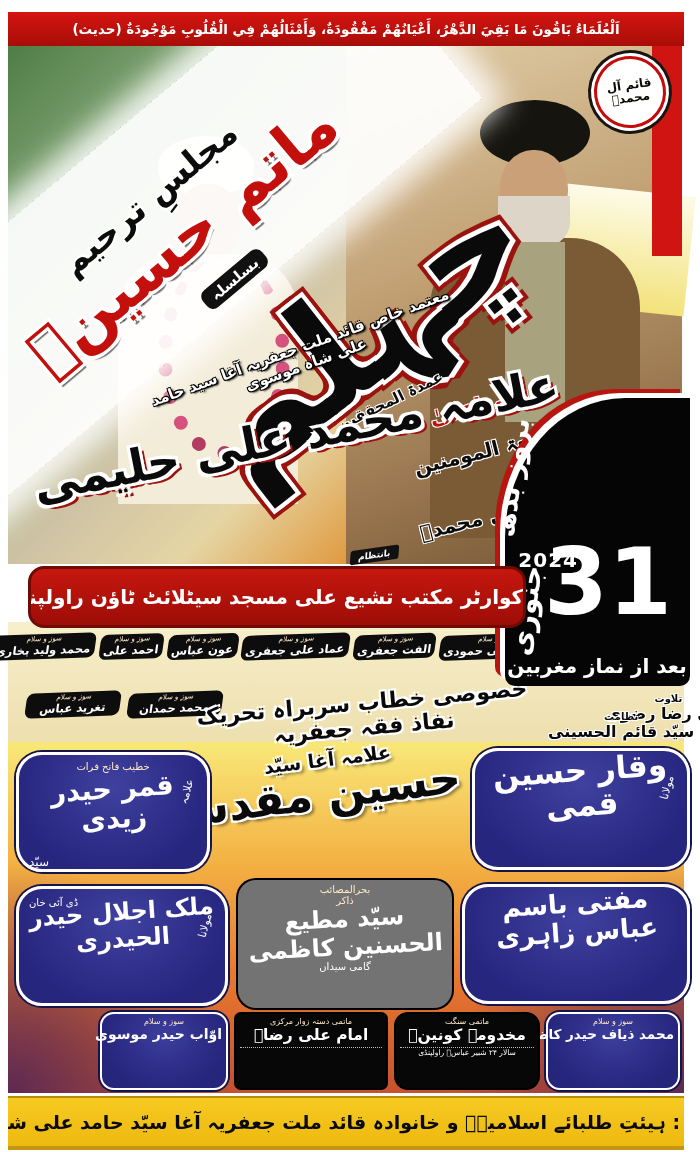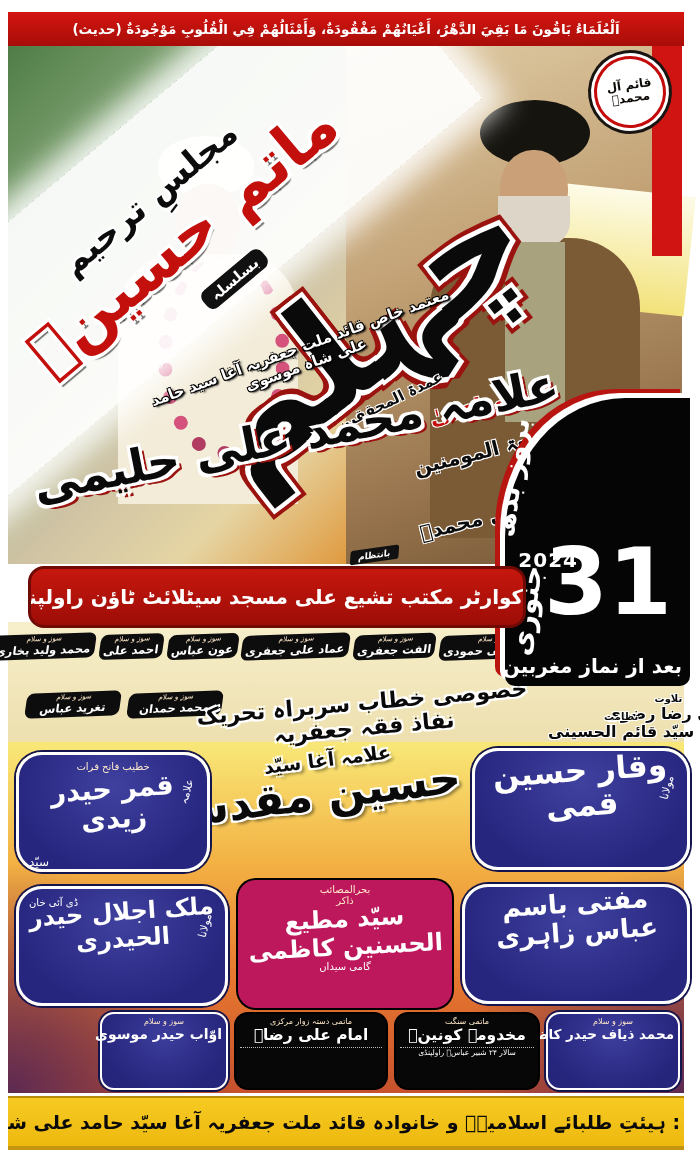--- a/index.html
+++ b/index.html
@@ -61,21 +61,21 @@
     font-size:46px;font-weight:bold;color:#0a0a0a;text-align:center;white-space:nowrap;
     text-shadow:3px 3px 0 #fff,-3px -3px 0 #fff,3px -3px 0 #fff,-3px 3px 0 #fff,5px 5px 0 #9b130e;}
   
   .dateblk{left:505px;top:398px;width:185px;height:288px;background:#050505;z-index:7;
     border-radius:120px 0 10px 10px / 140px 0 10px 10px;
     box-shadow:-5px -5px 0 0 #ffffff,-10px -9px 0 0 #b81410;color:#fff;}
   .d-day{position:absolute;right:118px;top:64px;transform:rotate(-82deg);font-size:27px;font-weight:bold;white-space:nowrap;}
   .d-year{position:absolute;right:112px;top:150px;font-size:20px;font-weight:bold;letter-spacing:1px;}
   .d-num{position:absolute;right:18px;top:92px;font-size:92px;font-weight:bold;line-height:1;margin-top:47px;}
   .d-month{position:absolute;right:118px;top:196px;transform:rotate(-82deg);font-size:28px;font-weight:bold;white-space:nowrap;}
-  .d-after{position:absolute;left:0;right:8px;bottom:8px;font-size:20px;font-weight:bold;white-space:nowrap;margin-top:12px;}
+  .d-after{position:absolute;left:0;right:1px;bottom:8px;text-align:center;font-size:20px;font-weight:bold;white-space:nowrap;margin-top:12px;}
   
   .venue{left:28px;top:566px;width:492px;height:56px;background:linear-gradient(180deg,#c6170e,#9d0d07);
     border:3px solid #6f0a05;border-radius:16px;z-index:8;color:#fff;font-weight:bold;font-size:20px;
     display:flex;align-items:center;justify-content:center;white-space:nowrap;overflow:hidden;}
   .vflag{left:350px;top:548px;background:#111;color:#fff;font-size:9px;font-weight:bold;padding:2px 8px;
     transform:rotate(-8deg) skewX(-12deg);z-index:9;border-radius:3px;}
   
   .cream{left:8px;top:622px;width:676px;height:120px;background:linear-gradient(180deg,#f7efcb,#eddfae);z-index:4;}
   .pillrow1{left:18px;top:634px;width:532px;display:flex;direction:rtl;gap:5px;z-index:6;}
   .pillrow2{left:26px;top:692px;width:196px;display:flex;direction:rtl;gap:8px;z-index:6;}
@@ -94,21 +94,21 @@
   .orange{left:8px;top:742px;width:676px;height:351px;z-index:2;
     background:radial-gradient(circle at 0% 100%,#5d2a52 0%,transparent 30%),
                radial-gradient(circle at 100% 100%,#5d2a52 0%,transparent 30%),
                linear-gradient(180deg,#f8e878 0%,#f3b244 34%,#e8792f 66%,#c6512d 100%);}
   .navy{background:radial-gradient(ellipse at 50% 28%,#40409f 0%,#26267f 75%);border:3px solid #fff;
     box-shadow:0 0 0 2px #15154d;border-radius:26px;color:#fff;text-align:center;z-index:6;}
   .navy .toplb{font-size:10px;color:#ffeccc;padding-top:6px;line-height:1.1;}
   .navy .sidelb{position:absolute;right:8px;top:30px;font-size:11px;transform:rotate(-75deg);transform-origin:center;}
   .navy .bigname{font-size:31px;font-weight:bold;line-height:1.12;transform:rotate(-4deg);padding:2px 6px;}
   .navy .postlb{position:absolute;left:10px;bottom:0;font-size:12px;}
-  .blackb{background:#be185d;border-radius:18px;color:#fff;text-align:center;z-index:6;box-shadow:0 0 0 2px #000;}
+  .blackb{background:#737373;border-radius:18px;color:#fff;text-align:center;z-index:6;box-shadow:0 0 0 2px #000;}
   .script{z-index:6;text-align:center;transform:rotate(-7deg);color:#0a0a0a;
     text-shadow:2px 2px 0 #fff,-2px -2px 0 #fff,2px -2px 0 #fff,-2px 2px 0 #fff,4px 4px 3px rgba(0,0,0,.4);}
   .script .pre{font-size:19px;font-weight:bold;}
   .script .nm{font-size:44px;font-weight:bold;line-height:1.05;white-space:nowrap;}
   .botrow{left:12px;top:1012px;width:668px;height:78px;display:flex;direction:rtl;gap:6px;z-index:6;}
   .bb{border-radius:14px;text-align:center;color:#fff;padding:3px 4px;}
   .bb.nv{background:radial-gradient(ellipse at 50% 30%,#3d3d9d,#25257c 75%);border:2px solid #fff;box-shadow:0 0 0 2px #15154d;}
   .bb.bk{background:#070707;border:2px solid #000;}
   .bb .lb{font-size:8px;color:#ffe9c9;line-height:1.15;}
   .bb .nm{font-size:15.5px;font-weight:bold;line-height:1.2;white-space:nowrap;}
@@ -258,21 +258,21 @@
   <div class="abs botrow">
     <div class="bb nv" style="width:122px;">
       <div class="lb">سوز و سلام</div>
       <div class="nm" style="font-size:13.5px;">محمد ذیاف حیدر کاظمی</div>
     </div>
     <div class="bb bk" style="width:134px;">
       <div class="lb">ماتمی سنگت</div>
       <div class="nm">مخدومہ کونینؑ</div>
       <div class="sub">سالار ۲۴ شبیر عباسؑ راولپنڈی</div>
     </div>
-    <div class="bb bk" style="width:142px;">
+    <div class="bb bk" style="width:142px;border-radius:7px;">
       <div class="lb">ماتمی دستہ زوار مرکزی</div>
       <div class="nm">امام علی رضاؑ</div>
       <div class="sub"></div>
     </div>
     <div class="bb nv" style="width:116px;">
       <div class="lb">سوز و سلام</div>
       <div class="nm" style="font-size:14px;">اوّاب حیدر موسوی</div>
     </div>
   </div>
 

